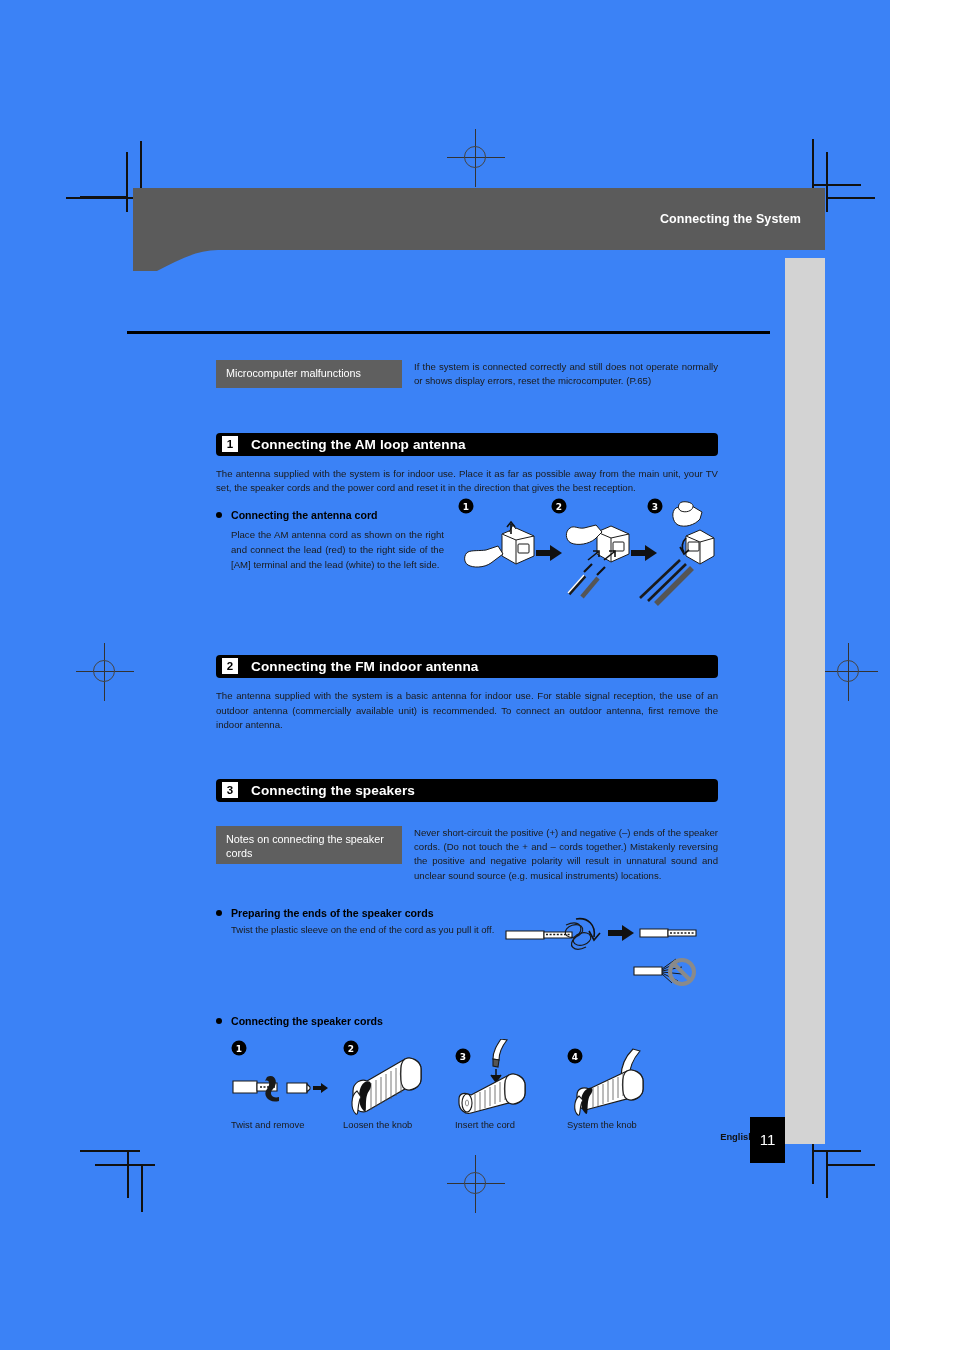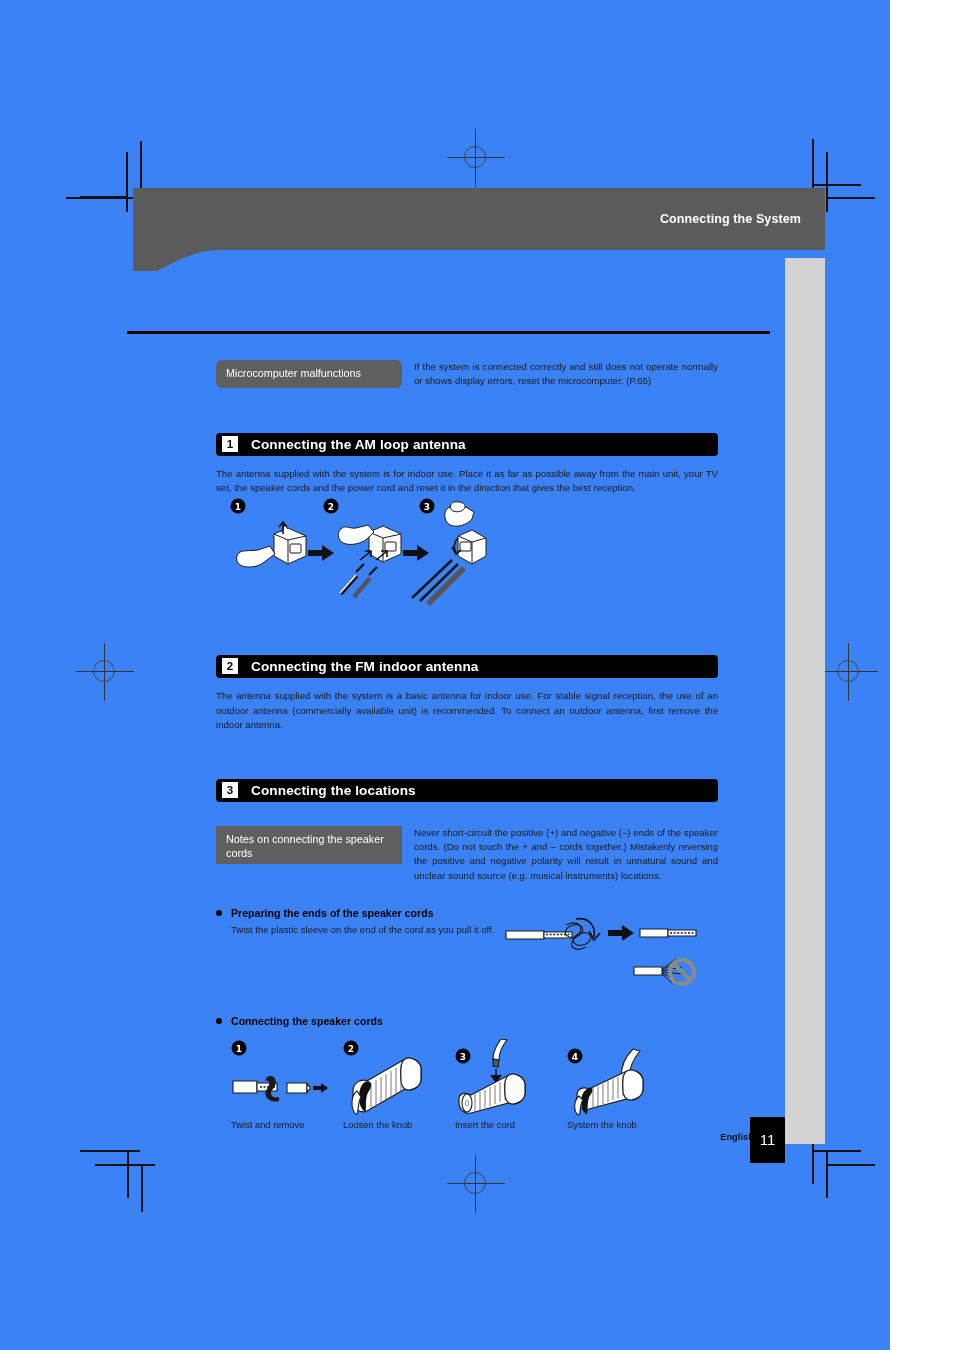--- a/index.html
+++ b/index.html
@@ -301,31 +301,38 @@
       <path d="M0,0 L692,0 L692,0.5 L82,0.5 C60,0.5 40,12 22,21 L0,21 Z" fill="#5b5b5b"></path>
       <path d="M0,0 L692,0 L692,1 L85,1 C62,1 42,13 24,22 L0,22 Z" fill="#5b5b5b"></path>
     </svg>
   </div>
 
   <div id="rule-top"></div>
 
   <div id="content">
 
     <div class="callout">
-      <div class="callout-label" style="width:186px;border-radius:6px;">Microcomputer malfunctions</div>
+      <div class="callout-label" style="width:186px;">Microcomputer malfunctions</div>
       <div class="callout-body">If the system is connected correctly and still does not operate normally or shows display errors, reset the microcomputer. (P.65)</div>
     </div>
 
     <div class="section-bar" style="margin-top:44px;">
       <div class="section-num">1</div>
       <div class="section-title">Connecting the AM loop antenna</div>
     </div>
     <div class="para">The antenna supplied with the system is for indoor use. Place it as far as possible away from the main unit, your TV set, the speaker cords and the power cord and reset it in the direction that gives the best reception.</div>
 
     <div class="two-col">
+      <div style="width:228px; flex:0 0 auto;">
+        <div class="bullet-head">
+          <span class="bullet-dot"></span>
+          <span class="bullet-title">Connecting the antenna cord</span>
+        </div>
+        <div class="col-text">Place the AM antenna cord as shown on the right and connect the lead (red) to the right side of the [AM] terminal and the lead (white) to the left side.</div>
+      </div>
 
       <div class="col-fig" style="padding-left:14px; margin-top:2px;">
         <svg width="258" height="108" viewBox="0 0 258 108">
 
           <g>
             <circle cx="8" cy="8" r="7.5" fill="#000"></circle>
             <text x="8" y="11.6" fill="#fff" font-size="9" font-weight="bold" text-anchor="middle" font-family="DejaVu Sans, sans-serif">1</text>
           </g>
           <g>
             <circle cx="101" cy="8" r="7.5" fill="#000"></circle>
@@ -397,21 +404,21 @@
     </div>
 
     <div class="section-bar" style="margin-top:45px;">
       <div class="section-num">2</div>
       <div class="section-title">Connecting the FM indoor antenna</div>
     </div>
     <div class="para">The antenna supplied with the system is a basic antenna for indoor use. For stable signal reception, the use of an outdoor antenna (commercially available unit) is recommended. To connect an outdoor antenna, first remove the indoor antenna.</div>
 
     <div class="section-bar" style="margin-top:46px;">
       <div class="section-num">3</div>
-      <div class="section-title">Connecting the locations</div>
+      <div class="section-title">Connecting the speakers</div>
     </div>
 
     <div class="callout" style="margin-top:24px;">
       <div class="callout-label" style="width:186px; height:38px;">Notes on connecting the speaker cords</div>
       <div class="callout-body">Never short-circuit the positive (+) and negative (–) ends of the speaker cords. (Do not touch the + and – cords together.) Mistakenly reversing the positive and negative polarity will result in unnatural sound and unclear sound source (e.g. musical instruments) locations.</div>
     </div>
 
     <div class="two-col" style="margin-top:24px;">
       <div style="width:288px; flex:0 0 auto;">
         <div class="bullet-head" style="margin-top:0;">

